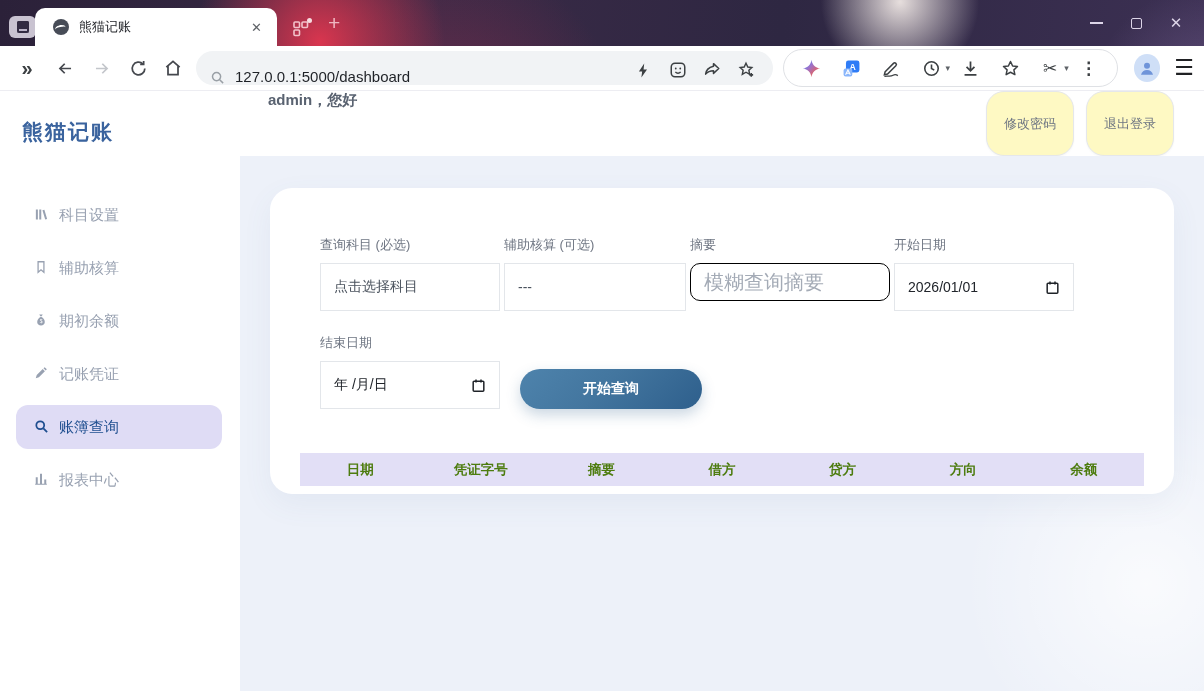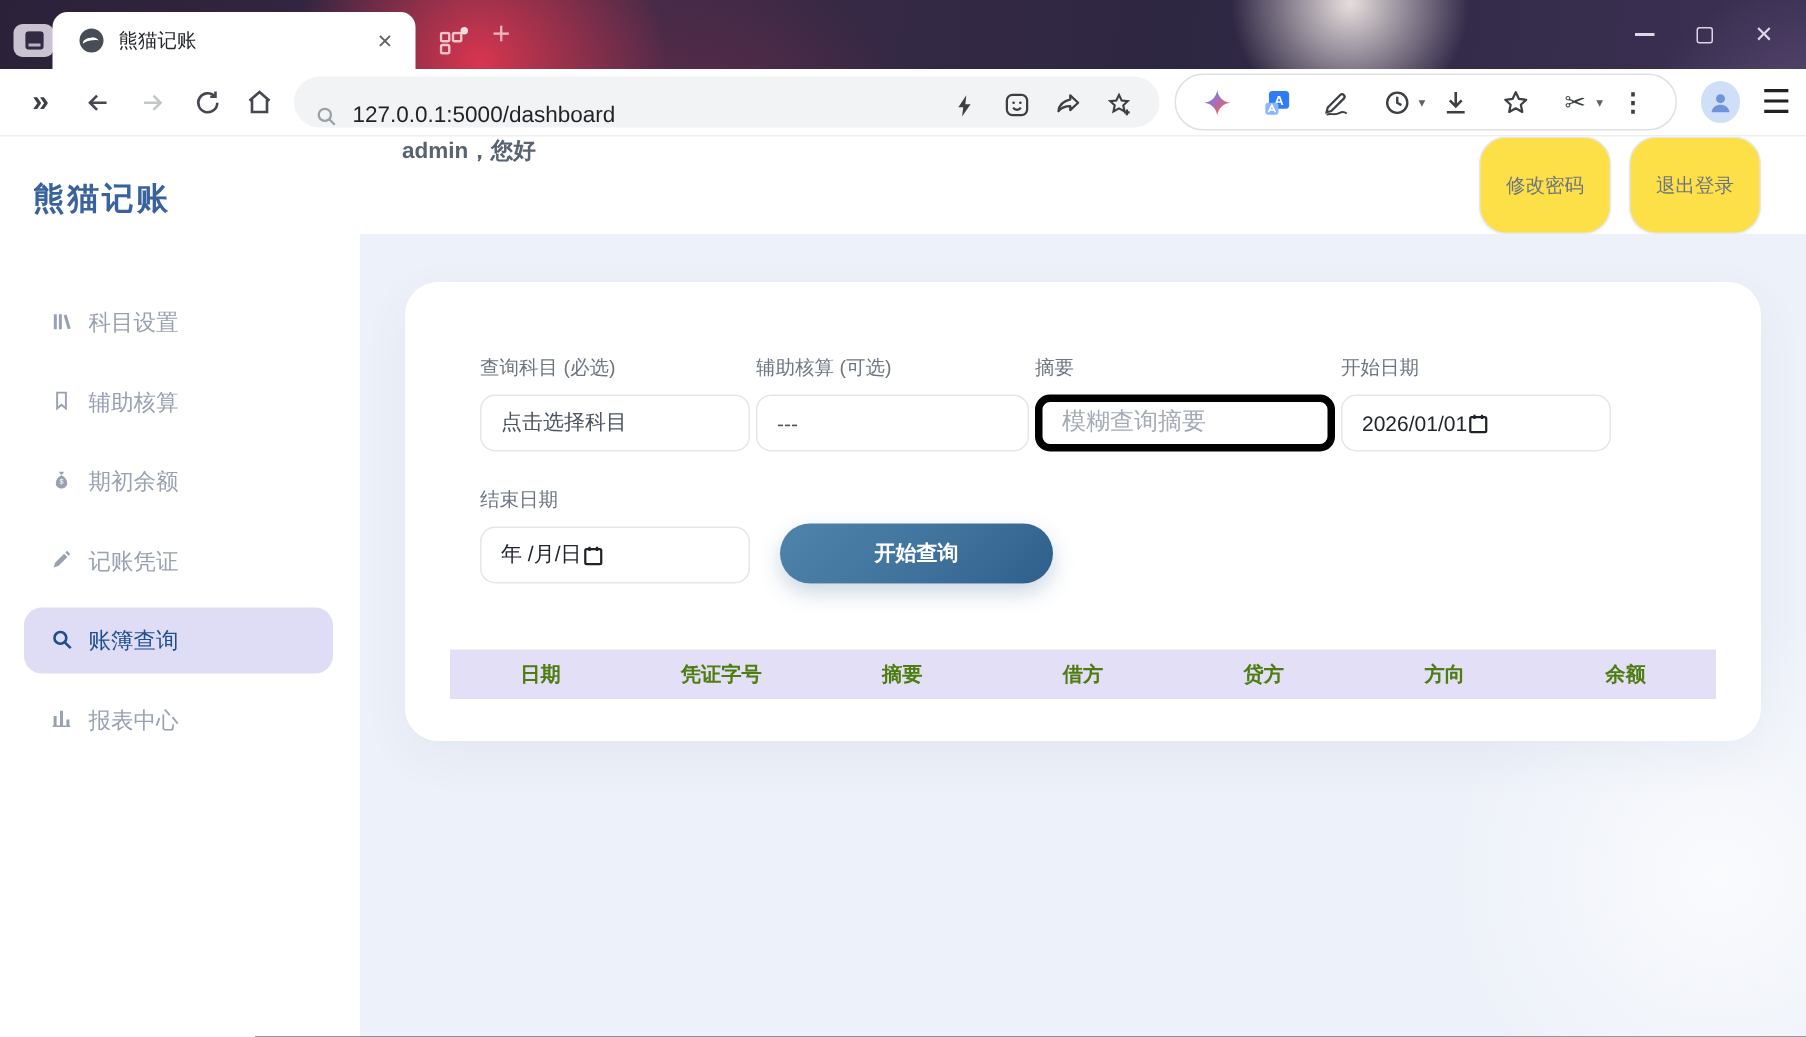--- a/index.html
+++ b/index.html
@@ -53,34 +53,34 @@
   .brand { font-size:21px; font-weight:bold; letter-spacing:2px; padding-left:22px; }
   .nav { margin-top:47px; }
   .nav-item { height:44px; margin:9px 18px 9px 16px; border-radius:12px; display:flex; align-items:center; padding-left:18px; color:#98a1b1; font-size:15px; cursor:pointer;text-align:right; }
   .nav-item .nav-ic { width:16px; height:16px; margin-right:9px; display:inline-flex; }
   .nav-item.active { font-weight:normal; }
 
   .main { flex:1; display:flex; flex-direction:column; min-width:0; }
   .topbar { height:65px; background:#fff; display:flex; padding:0 30px 0 28px; }
   .greeting { font-size:15px; font-weight:bold; color:#596270; }
   .topbar-btns { margin-left:auto; display:flex; gap:12px; }
-  .pill-btn { background:#fde047; border:1px solid #e5e7ea; border-radius:18px; padding:9px 17px; font-size:13px; color:#6d7582; cursor:pointer; font-family:inherit; box-shadow:0 1px 2px rgba(30,40,60,.04); }
+  .pill-btn { background:#fef9c3; border:1px solid #e5e7ea; border-radius:18px; padding:9px 17px; font-size:13px; color:#6d7582; cursor:pointer; font-family:inherit; box-shadow:0 1px 2px rgba(30,40,60,.04); }
 
   .content { flex:1; padding:32px 0 0 30px; background:
       radial-gradient(circle 260px at 94% 80%, rgba(255,255,255,.7) 0%, rgba(255,255,255,0) 70%),
       linear-gradient(#edf1f9, #edf1f9); }
   .card { width:904px; height:306px; background:#fff; border-radius:22px; box-shadow:0 10px 30px rgba(90,110,150,.07); padding:48px 50px 0 50px; }
 
   .form-grid { display:grid; grid-template-columns:180px 182px 200px 180px; column-gap:4px; }
   .f-label { font-size:13px; color:#6e7582; margin-bottom:9px; }
-  .f-box { height:38px; border:1px solid #e3e6ea; border-radius:10px; background:#fff; display:flex; align-items:center; padding:0 13px; font-size:14px; cursor:pointer; }
+  .f-box { height:48px; border:1px solid #e3e6ea; border-radius:0; background:#fff; display:flex; align-items:center; padding:0 13px; font-size:14px; cursor:pointer; }
   .f-box.sel { color:#4b535e; }
-  .f-input { width:100%; height:38px; border:5px solid #000000; border-radius:10px; padding:0 13px; font-size:16px; color:#333; font-family:inherit; outline:none; }
+  .f-input { width:100%; height:38px; border:1px solid #000000; border-radius:10px; padding:0 13px; font-size:20px; color:#333; font-family:inherit; outline:none; }
   .f-input::placeholder { color:#a4abb6; }
-  .f-date { justify-content:flex-start; color:#21252b; cursor:default; }
+  .f-date { justify-content:space-between; color:#21252b; cursor:default; }
   .row2 { margin-top:23px; display:grid; grid-template-columns:180px 182px; column-gap:20px; }
   .submit-btn { align-self:end; height:40px; border:none; border-radius:20px; color:#fff; font-size:14px; font-weight:bold; font-family:inherit; cursor:pointer;
       background:linear-gradient(135deg, #4e83ac 0%, #43769f 45%, #2e5f8c 100%); box-shadow:0 6px 14px rgba(46,95,140,.25);text-align:center; }
 
   .thead { margin:44px -20px 0 -20px; height:33px; background:#e2dff6; display:grid; grid-template-columns:repeat(7,1fr); align-items:center; }
   .th { text-align:center; font-size:13.5px; font-weight:bold; color:#4d7c0f; }
 
   svg { display:block; }
 </style>
 </head>

